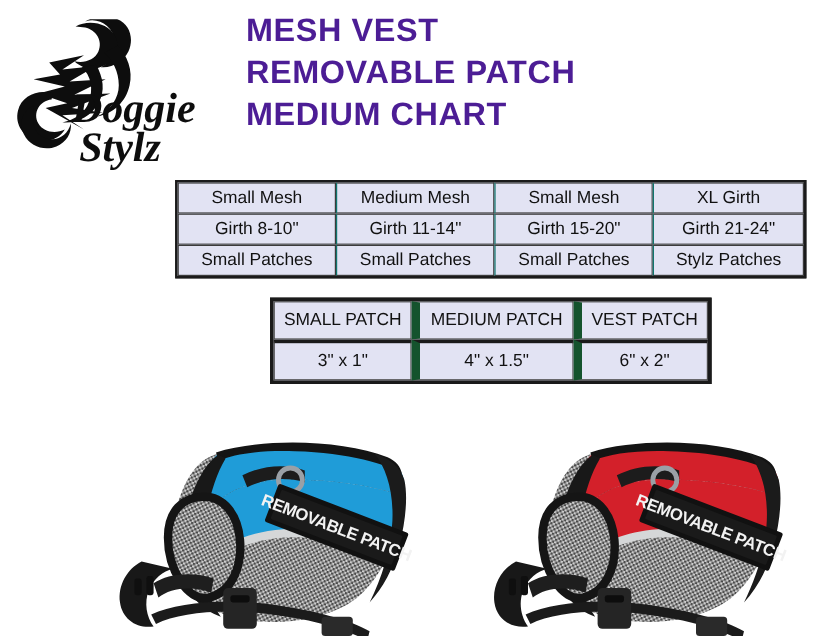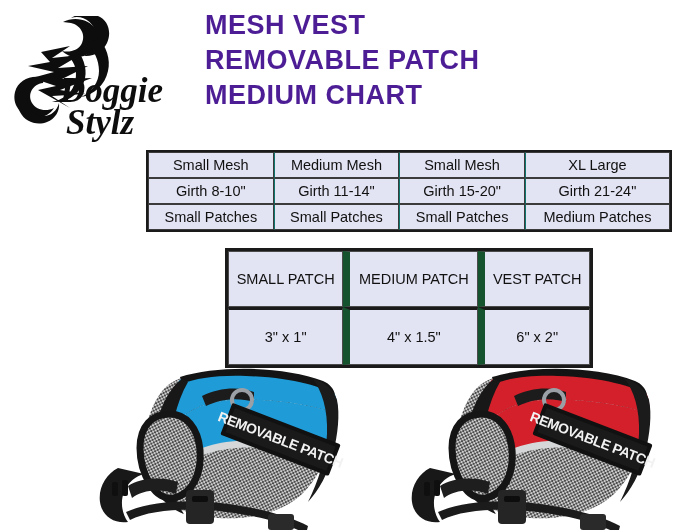--- a/index.html
+++ b/index.html
@@ -56,21 +56,21 @@
     background:#1a1a1a;
     border:3px solid #1a1a1a;
   }
   .patch-table td{
     background:#e2e3f3;
     border:1px solid #4a4a4a;
     text-align:center;
     font-size:14.5px;
     color:#111;
     height:30px;
-    padding:12px 2px;
+    padding:0 2px;
     white-space:nowrap;
   }
   .patch-table td.vsep{border-left:7px solid #14532d;}
   .patch-table tr.row2 td{border-top:3px solid #1a1a1a;}
 
   
   .harness{position:absolute;}
   .harness svg{display:block;}
   .harness-blue{left:78px;top:362px;}
   .harness-red{left:390px;top:362px;}
@@ -115,33 +115,33 @@
     <div class="title-line">REMOVABLE PATCH</div>
     <div class="title-line">MEDIUM CHART</div>
   </div>
 
   <table class="mesh-table">
     <tbody>
       <tr>
         <td>Small Mesh</td>
         <td class="vsep">Medium Mesh</td>
         <td class="vsep">Small Mesh</td>
-        <td class="vsep">XL Large</td>
+        <td class="vsep">XL Girth</td>
       </tr>
       <tr>
         <td>Girth 8-10"</td>
         <td class="vsep">Girth 11-14"</td>
         <td class="vsep">Girth 15-20"</td>
         <td class="vsep">Girth 21-24"</td>
       </tr>
       <tr>
         <td>Small Patches</td>
         <td class="vsep">Small Patches</td>
         <td class="vsep">Small Patches</td>
-        <td class="vsep">Medium Patches</td>
+        <td class="vsep">Stylz Patches</td>
       </tr>
     </tbody>
   </table>
 
   <table class="patch-table">
     <tbody>
       <tr>
         <td>SMALL PATCH</td>
         <td class="vsep">MEDIUM PATCH</td>
         <td class="vsep">VEST PATCH</td>

